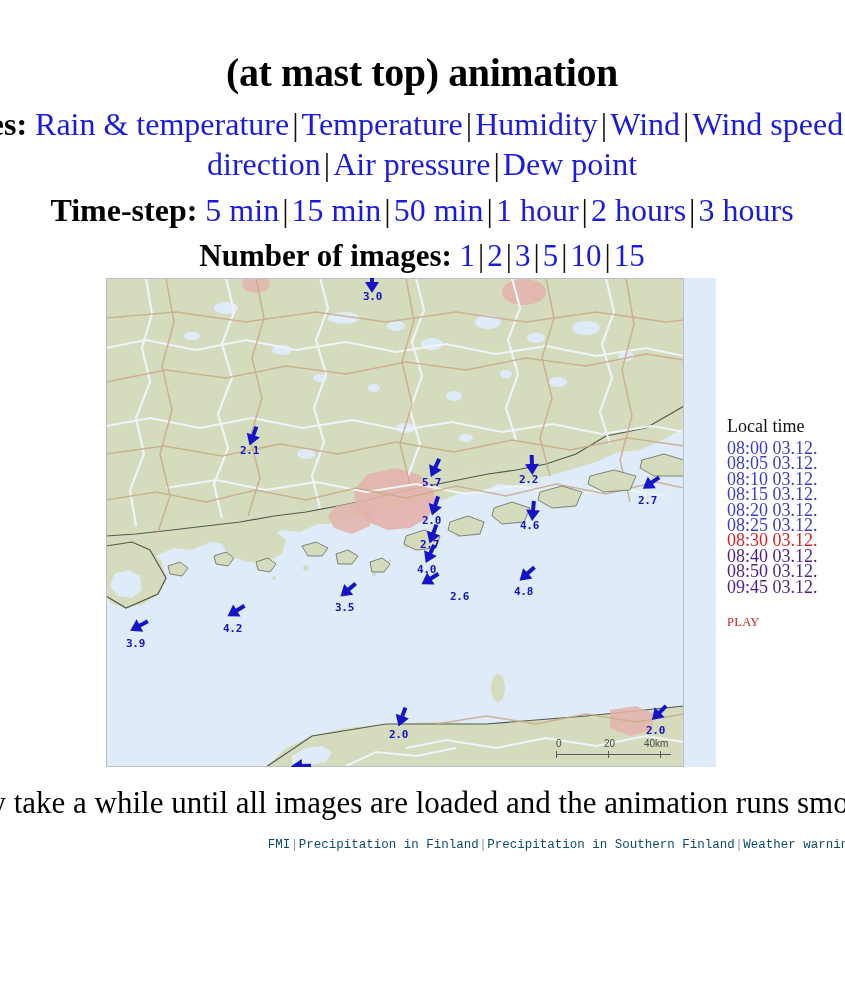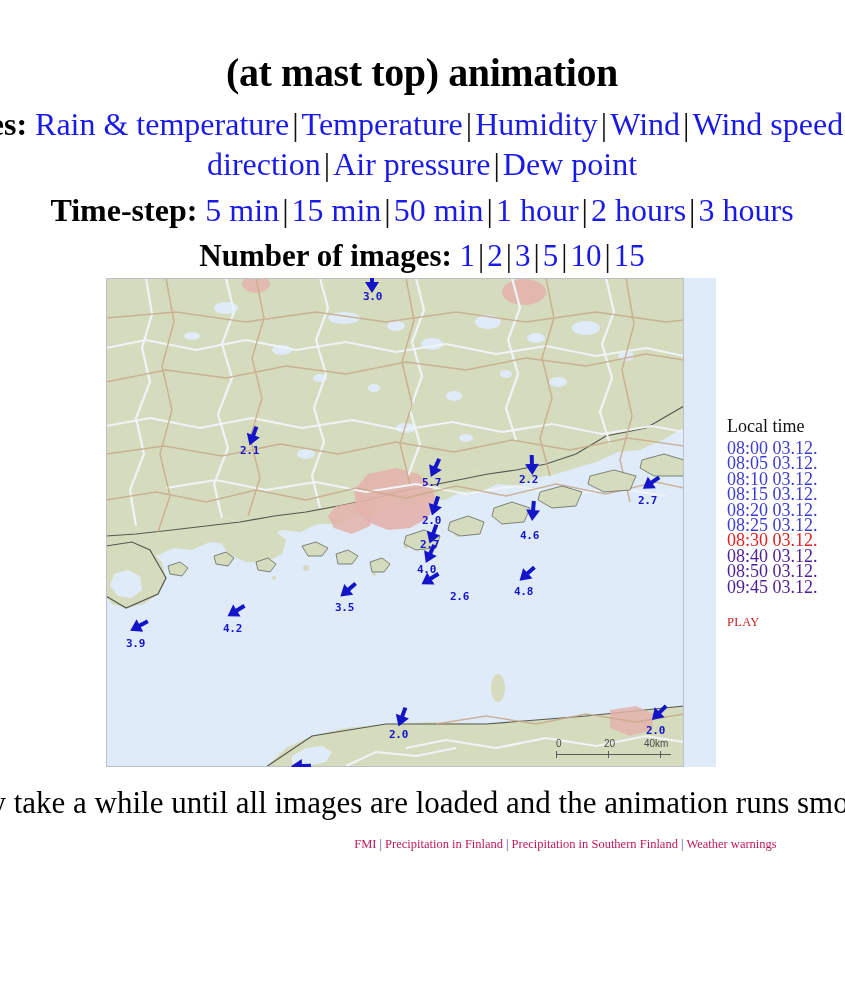--- a/index.html
+++ b/index.html
@@ -122,21 +122,21 @@
   }
 
   .footer {
     margin-left: 143px;
     width: 845px;
     text-align: center;
     padding-top: 14px;
     font-size: 12.5px;
     color: #4a4ab8;
   }
-  .footer a { color: #be185d; text-decoration: none; }
+  .footer a { color: #0c4a6e; text-decoration: none; font-family: Liberation Mono, monospace; }
   .footer .sep { color: #4a4ab8; padding: 0 3px; }
 
   
   .scalebar { position: absolute; left: 450px; top: 460px; width: 115px; }
   .sb-labels {
     position: relative; height: 13px;
     font-family: "Liberation Sans", sans-serif;
     font-size: 10px; color: #4a4a4a;
   }
   .sb-labels span { position: absolute; top: 0; }
@@ -366,21 +366,21 @@
         <svg class="arw" width="22" height="22" viewBox="0 0 22 22" style="transform:rotate(200deg)">
           <path d="M11,1 L18,12 L13,12 L13,21 L9,21 L9,12 L4,12 Z" fill="#1414c8"></path>
         </svg>
         <span class="val" style="left:-2px;top:15px;">2.7</span>
       </div>
 
       <div class="wind" style="left:416px;top:222px;">
         <svg class="arw" width="22" height="22" viewBox="0 0 22 22" style="transform:rotate(185deg)">
           <path d="M11,1 L18,12 L13,12 L13,21 L9,21 L9,12 L4,12 Z" fill="#1414c8"></path>
         </svg>
-        <span class="val" style="left:-2px;top:29px;">4.6</span>
+        <span class="val" style="left:-2px;top:19px;">4.6</span>
       </div>
 
       <div class="wind" style="left:313px;top:265px;">
         <svg class="arw" width="22" height="22" viewBox="0 0 22 22" style="transform:rotate(205deg)">
           <path d="M11,1 L18,12 L13,12 L13,21 L9,21 L9,12 L4,12 Z" fill="#1414c8"></path>
         </svg>
         <span class="val" style="left:-2px;top:20px;">4.0</span>
       </div>
 
       <div class="wind" style="left:313px;top:290px;">

